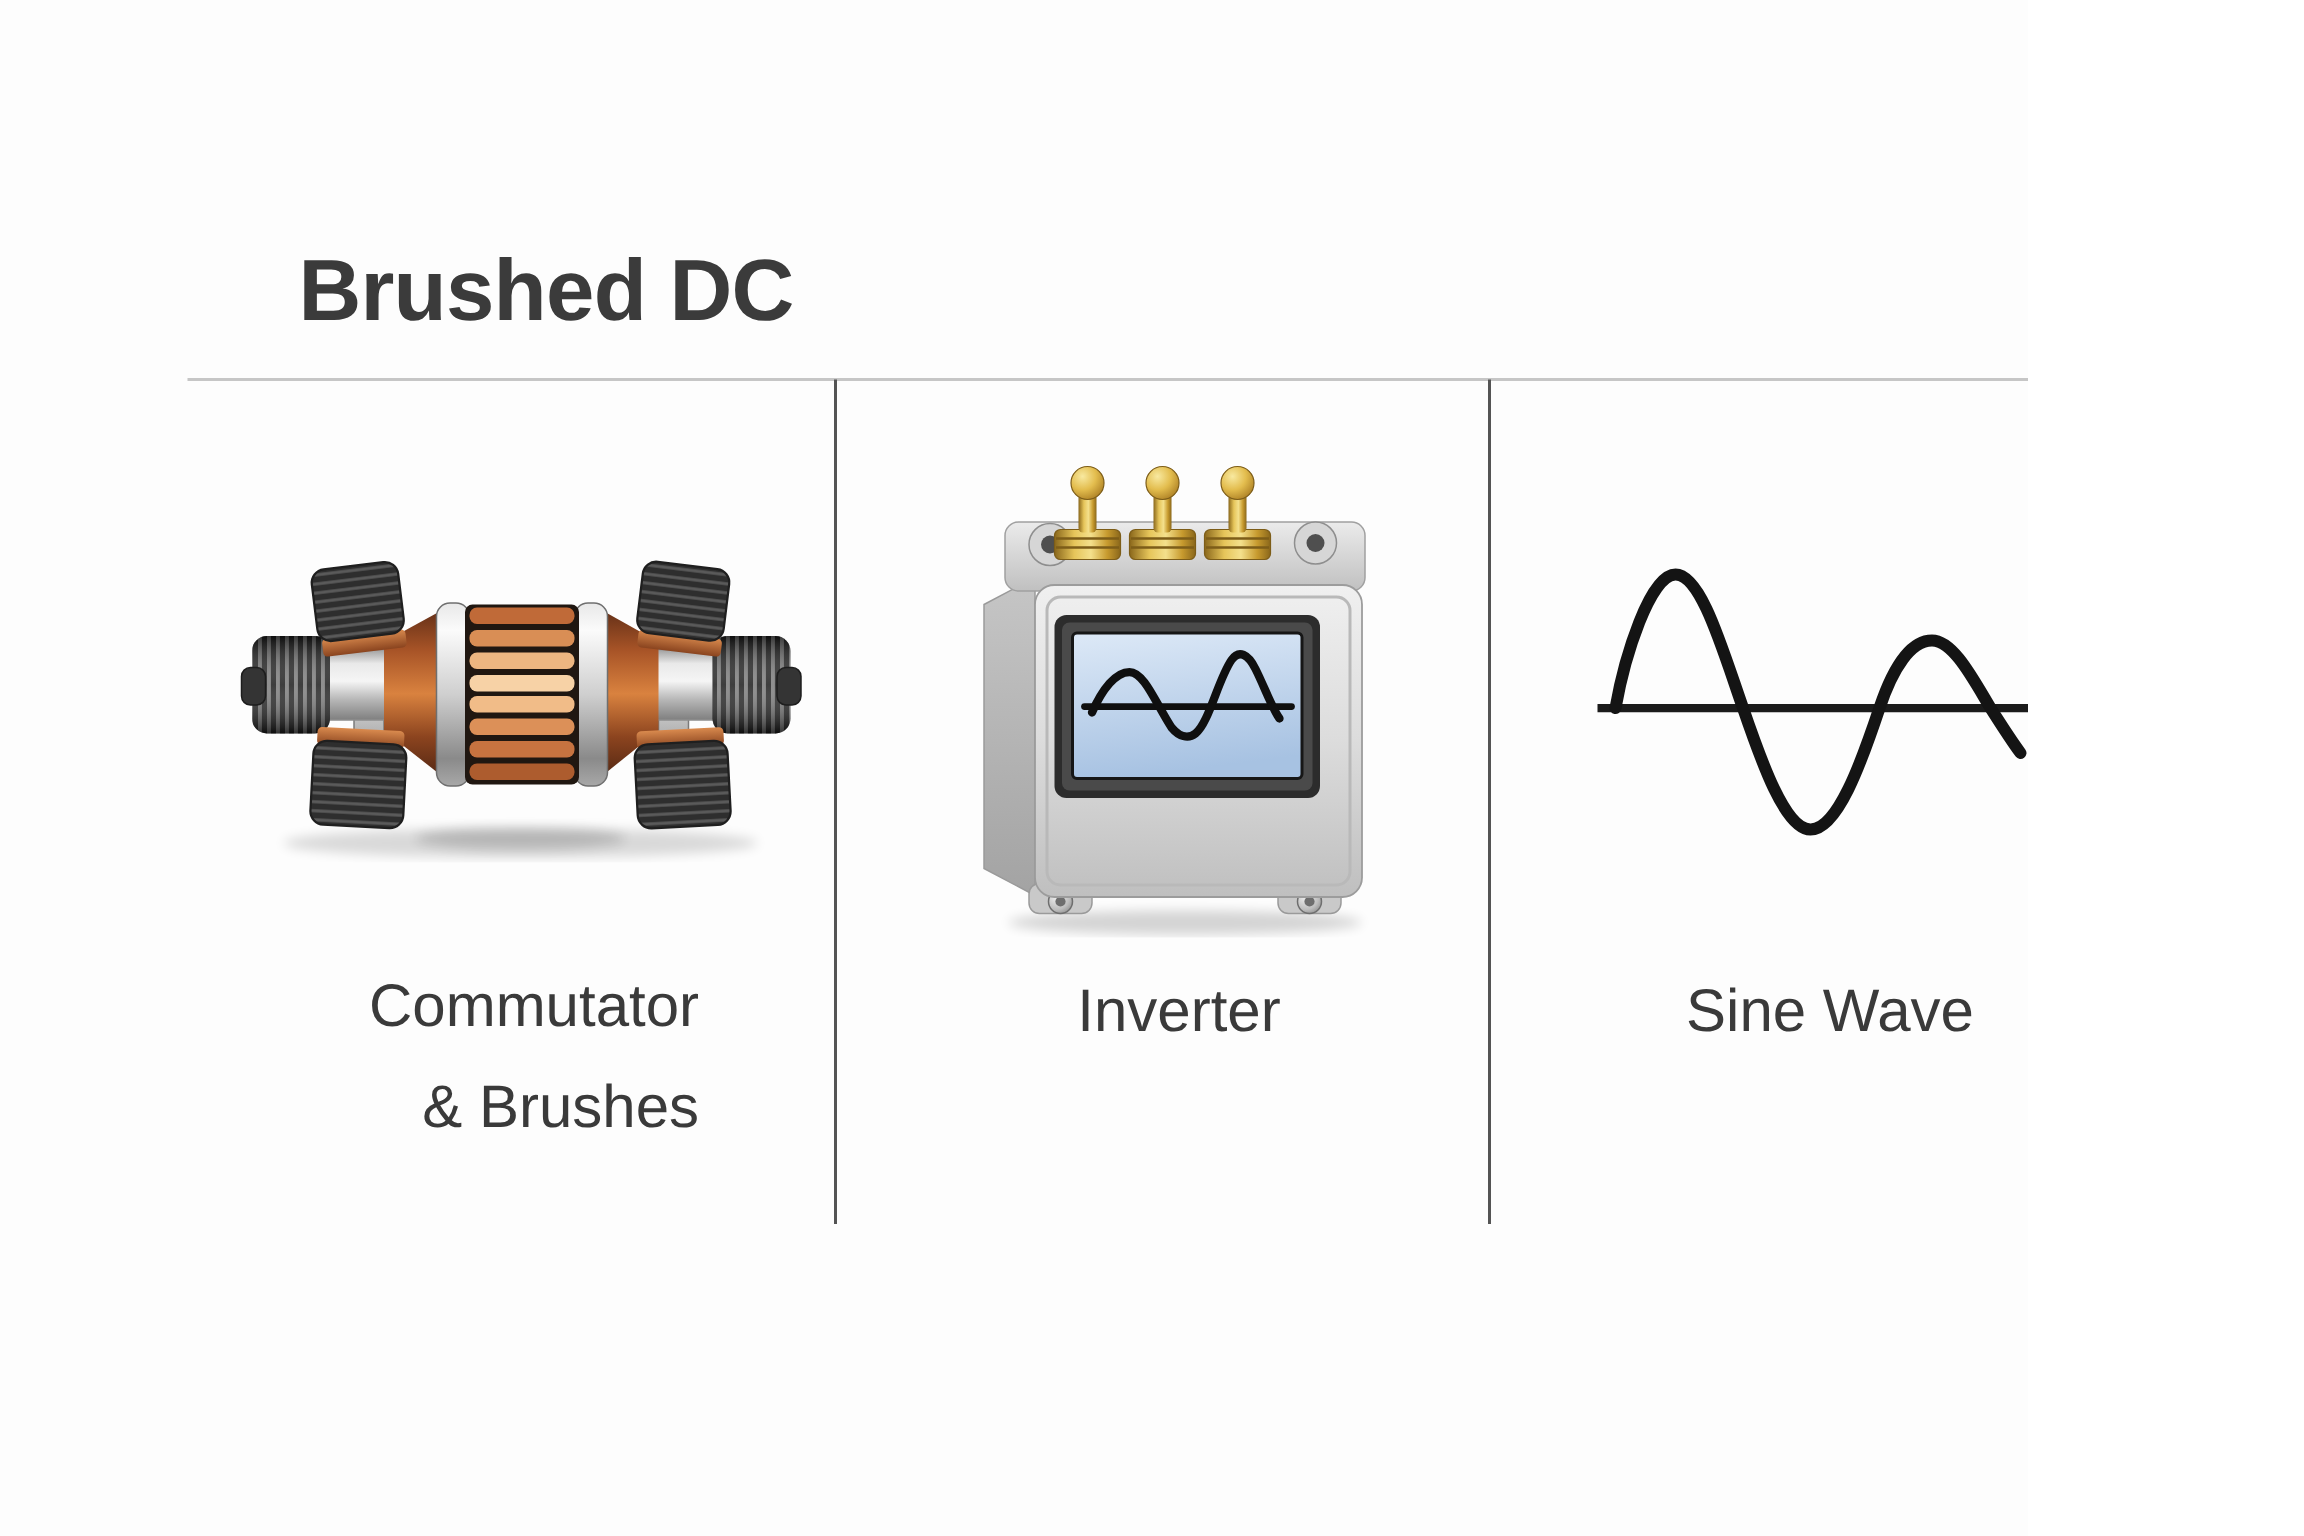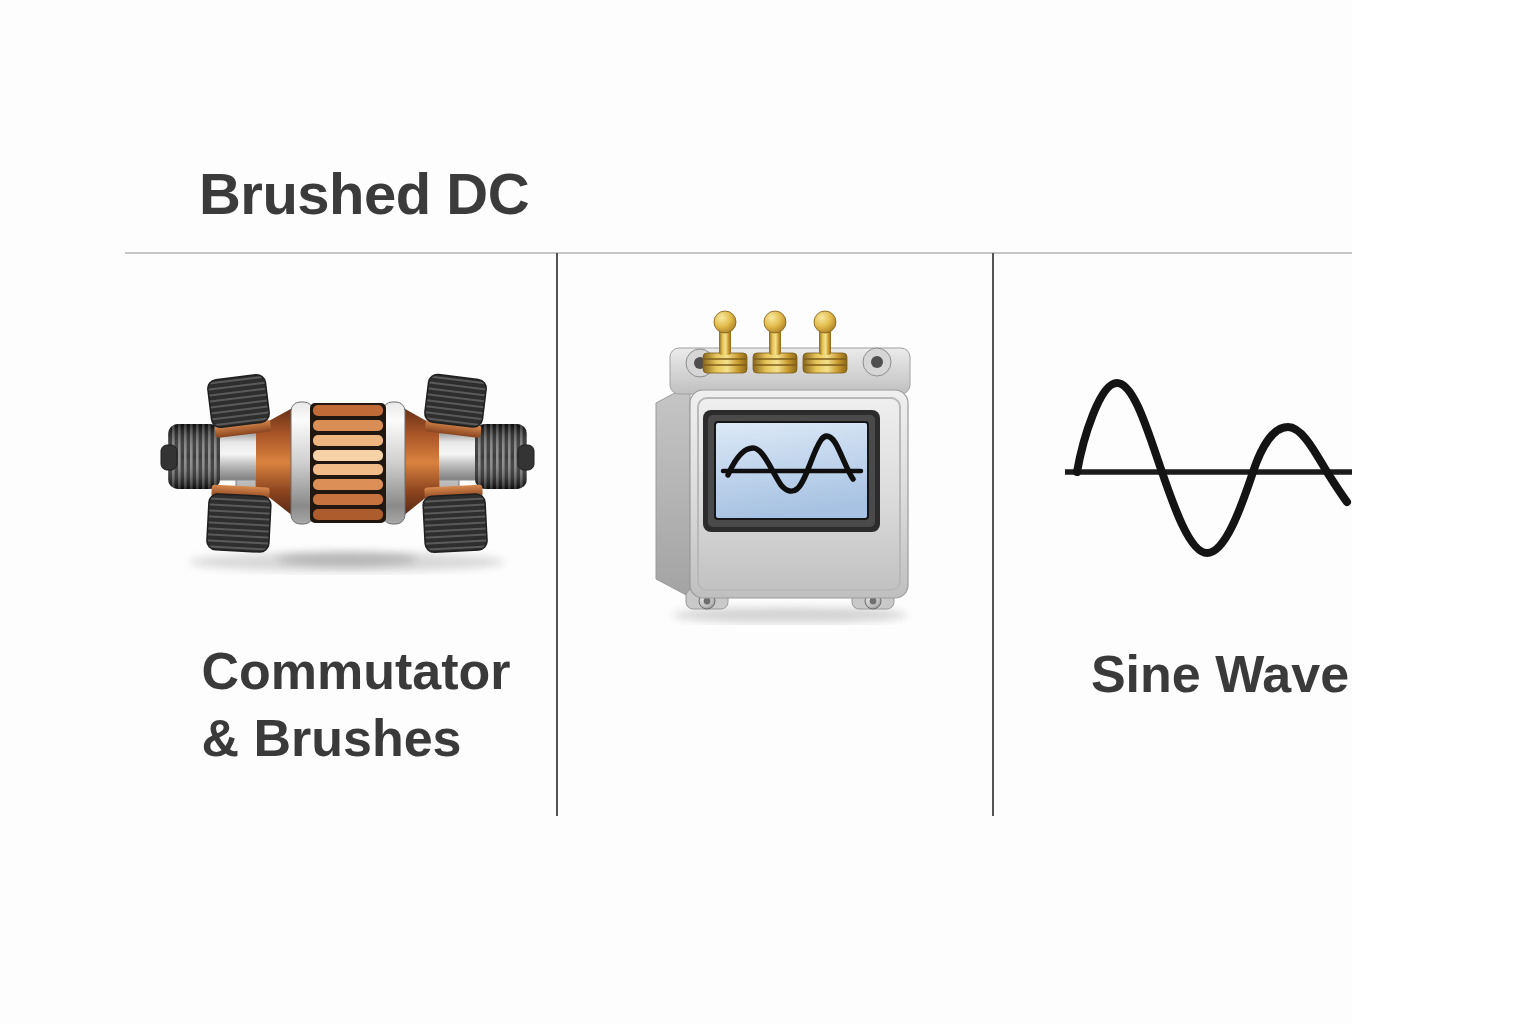--- a/index.html
+++ b/index.html
@@ -7,22 +7,22 @@
     position:relative;width:1352px;height:1024px;overflow:hidden;
     background:#fdfdfd;font-family:"Liberation Sans",sans-serif;
   }
   .col-header{
     position:absolute;top:160px;transform:translateX(-50%);
     font-size:58px;font-weight:700;letter-spacing:-0.5px;
     color:#3b3b3b;white-space:nowrap;
   }
   .col-caption{
     position:absolute;transform:translateX(-50%);
-    font-size:52px;font-weight:700;color:#3a3a3a;
-    text-align:left;line-height:67px;white-space:nowrap;
+    font-size:40px;font-weight:400;color:#3a3a3a;
+    text-align:right;line-height:67px;white-space:nowrap;
   }
   .hrule{
     position:absolute;left:125px;top:252px;width:1288px;height:2px;
     background:#c6c6c6;
   }
   .vrule{
     position:absolute;top:253px;height:563px;width:1.5px;
     background:#545454;
   }
   .vrule.v1{left:556px;}
@@ -40,20 +40,21 @@
   <div class="hrule"></div>
   <div class="vrule v1"></div>
   <div class="vrule v2"></div>
 
   <div class="col-header" style="left:364px">Brushed DC</div>
 
   <div class="col-caption" style="left:356px;top:638px">
     <span style="display:block">Commutator</span>
     <span style="display:block">&amp; Brushes</span>
   </div>
+  <div class="col-caption" style="left:786px;top:641px">Inverter</div>
   <div class="col-caption" style="left:1220px;top:641px">Sine Wave</div>
 
   <svg class="illus rotor" width="375" height="210" viewBox="0 0 375 210">
     <defs>
       <linearGradient id="shaftV" x1="0" y1="0" x2="0" y2="1">
         <stop offset="0" stop-color="#9f9f9f"></stop>
           <stop offset="0.2" stop-color="#e9e9e9"></stop>
         <stop offset="0.45" stop-color="#f5f5f5"></stop>
           <stop offset="0.7" stop-color="#b9b9b9"></stop>
         <stop offset="1" stop-color="#7f7f7f"></stop>

